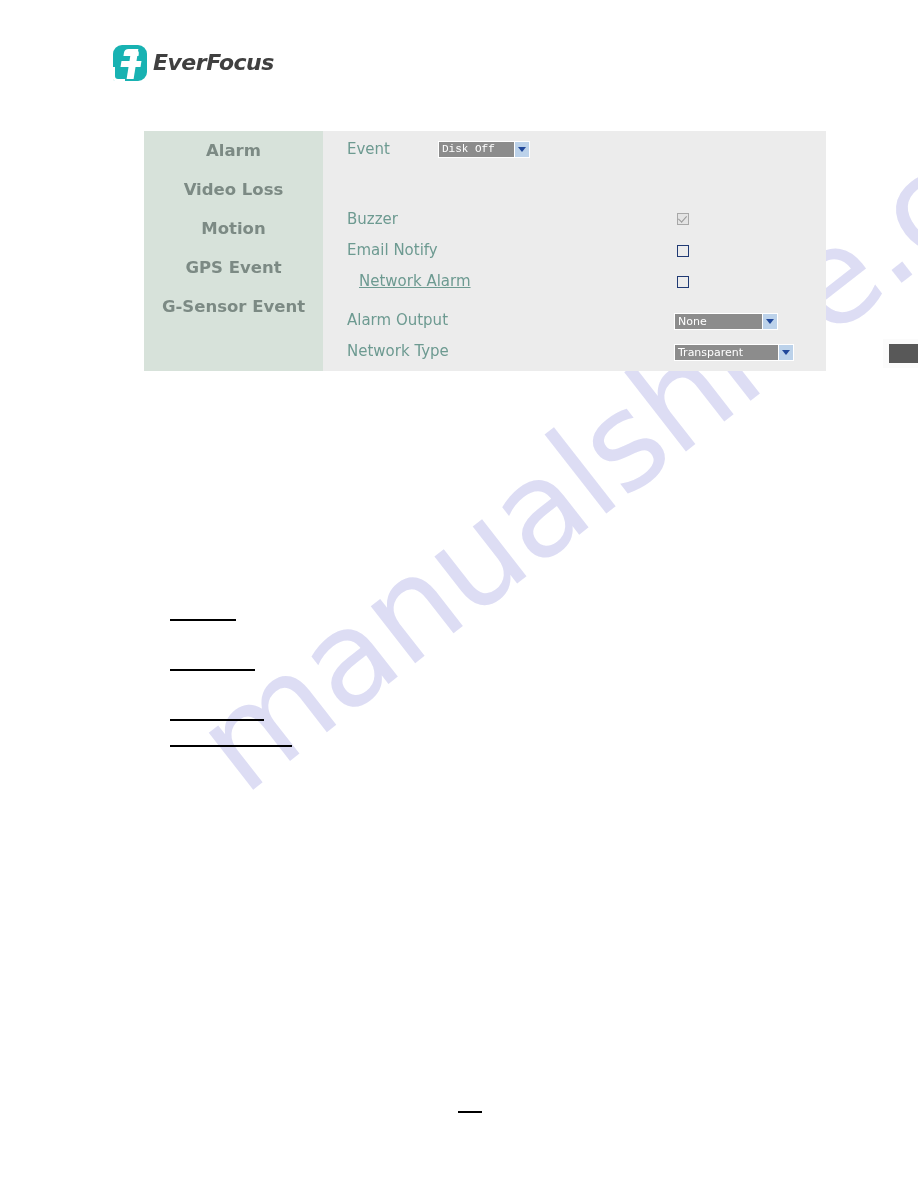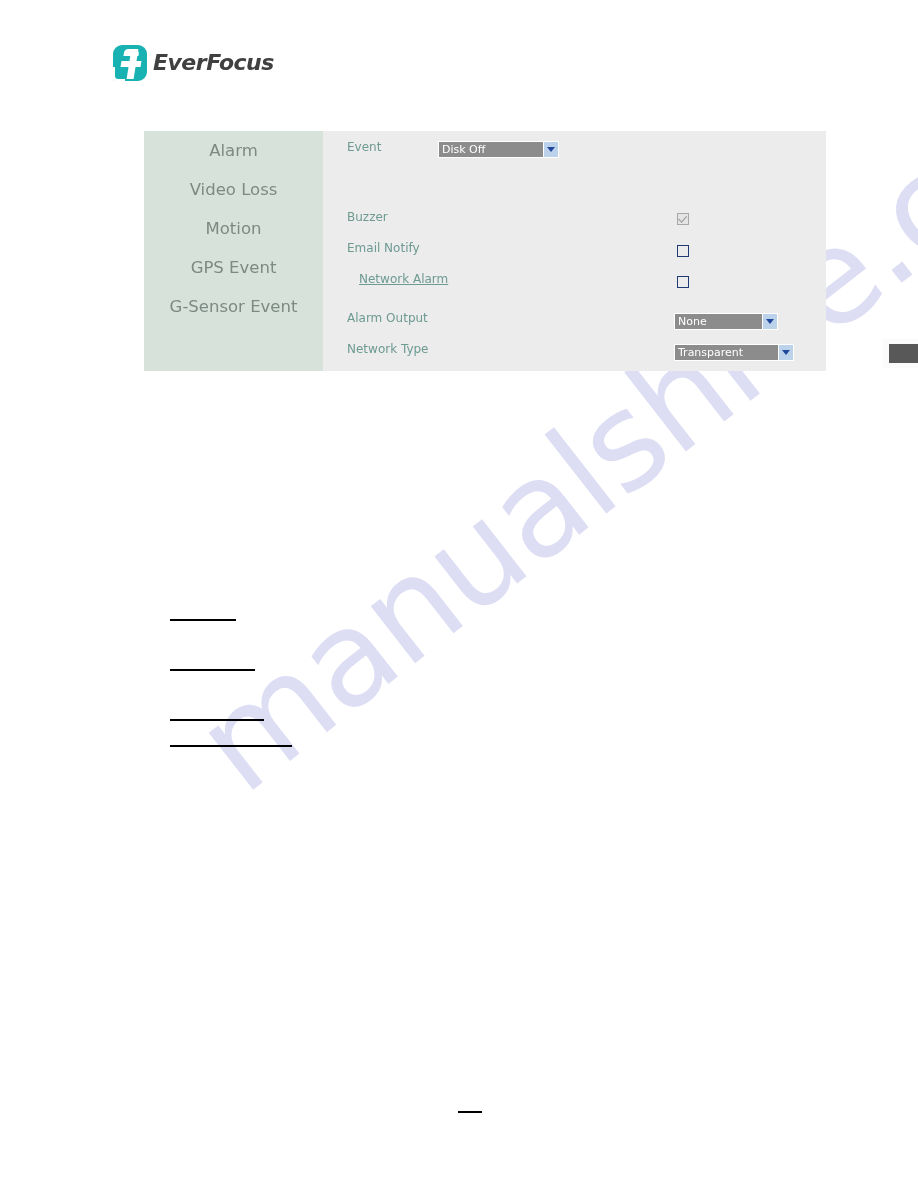--- a/index.html
+++ b/index.html
@@ -132,20 +132,21 @@
     z-index: 8;
   }
 
   #sidebar {
     position: absolute;
     left: 0;
     top: 0;
     width: 179px;
     height: 240px;
     background: #d7e2da;
+    font-weight: bold;
   }
   .side-item {
     position: absolute;
     left: 0;
     width: 179px;
     height: 39px;
     line-height: 39px;
     text-align: center;
     font-size: 16.5px;
     color: #7c8a84;
@@ -172,21 +173,21 @@
     position: absolute;
     left: 179px;
     top: 0;
     width: 503px;
     height: 240px;
     background: #ececec;
   }
 
   .field-label {
     position: absolute;
-    font-size: 12px;
+    font-size: 15px;
     color: #6d9a91;
     white-space: nowrap;
   }
 
   
   .sel {
     position: absolute;
     height: 17px;
     display: flex;
     align-items: stretch;
@@ -317,21 +318,21 @@
     <div class="side-item" style="top:78px;">Motion</div>
     <div class="side-item" style="top:39px;">Video Loss</div>
     <div class="side-item" style="top:117px;">GPS Event</div>
     <div class="side-item" style="top:156px;">G-Sensor Event</div>
     <div id="side-sep"></div>
   </div>
 
   <div id="content">
 
     <div class="field-label" style="left:24px; top:9px;">Event</div>
-    <div class="sel" style="left:115px; top:10px; width:121px;">
+    <div class="sel" style="left:115px; top:10px; width:92px;font-family:Liberation Mono, monospace;">
       <div class="sel-face">Disk Off</div>
       <div class="sel-arrow"></div>
     </div>
 
     <div class="field-label" style="left:24px; top:79px;">Buzzer</div>
     <div class="cbx disabled checked" style="left:354px; top:82px;"></div>
 
     <div class="field-label" style="left:24px; top:110px;">Email Notify</div>
     <div class="cbx" style="left:354px; top:114px;"></div>
 

